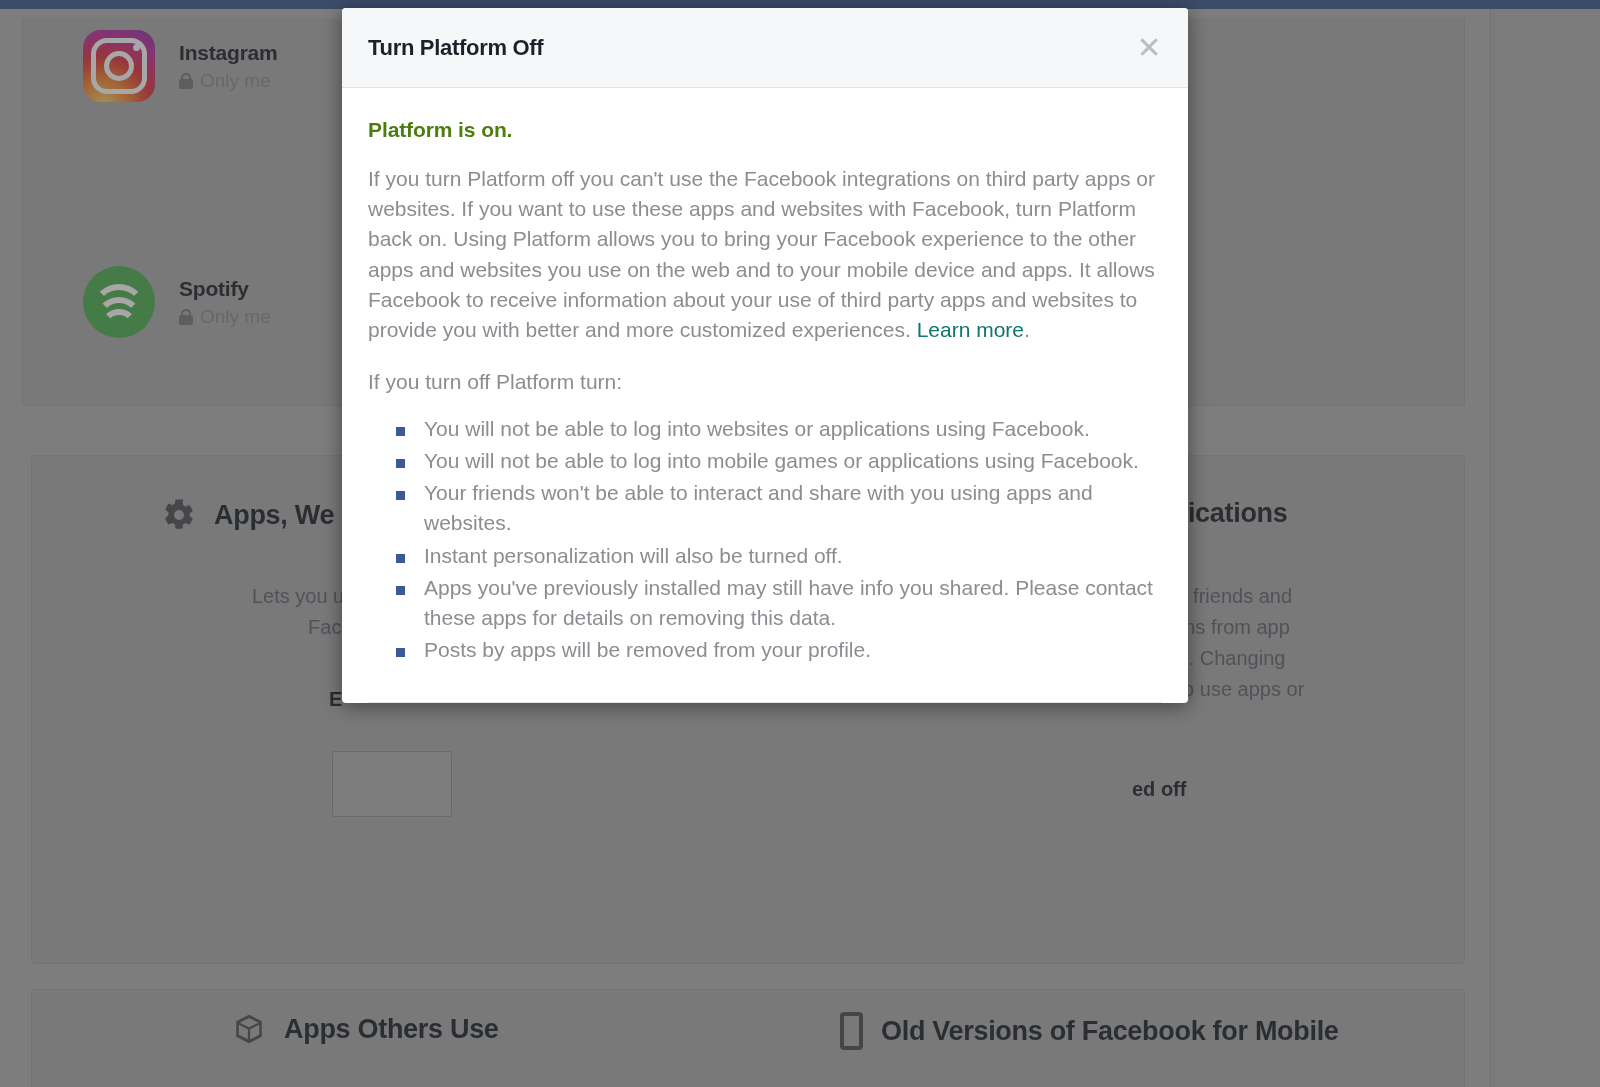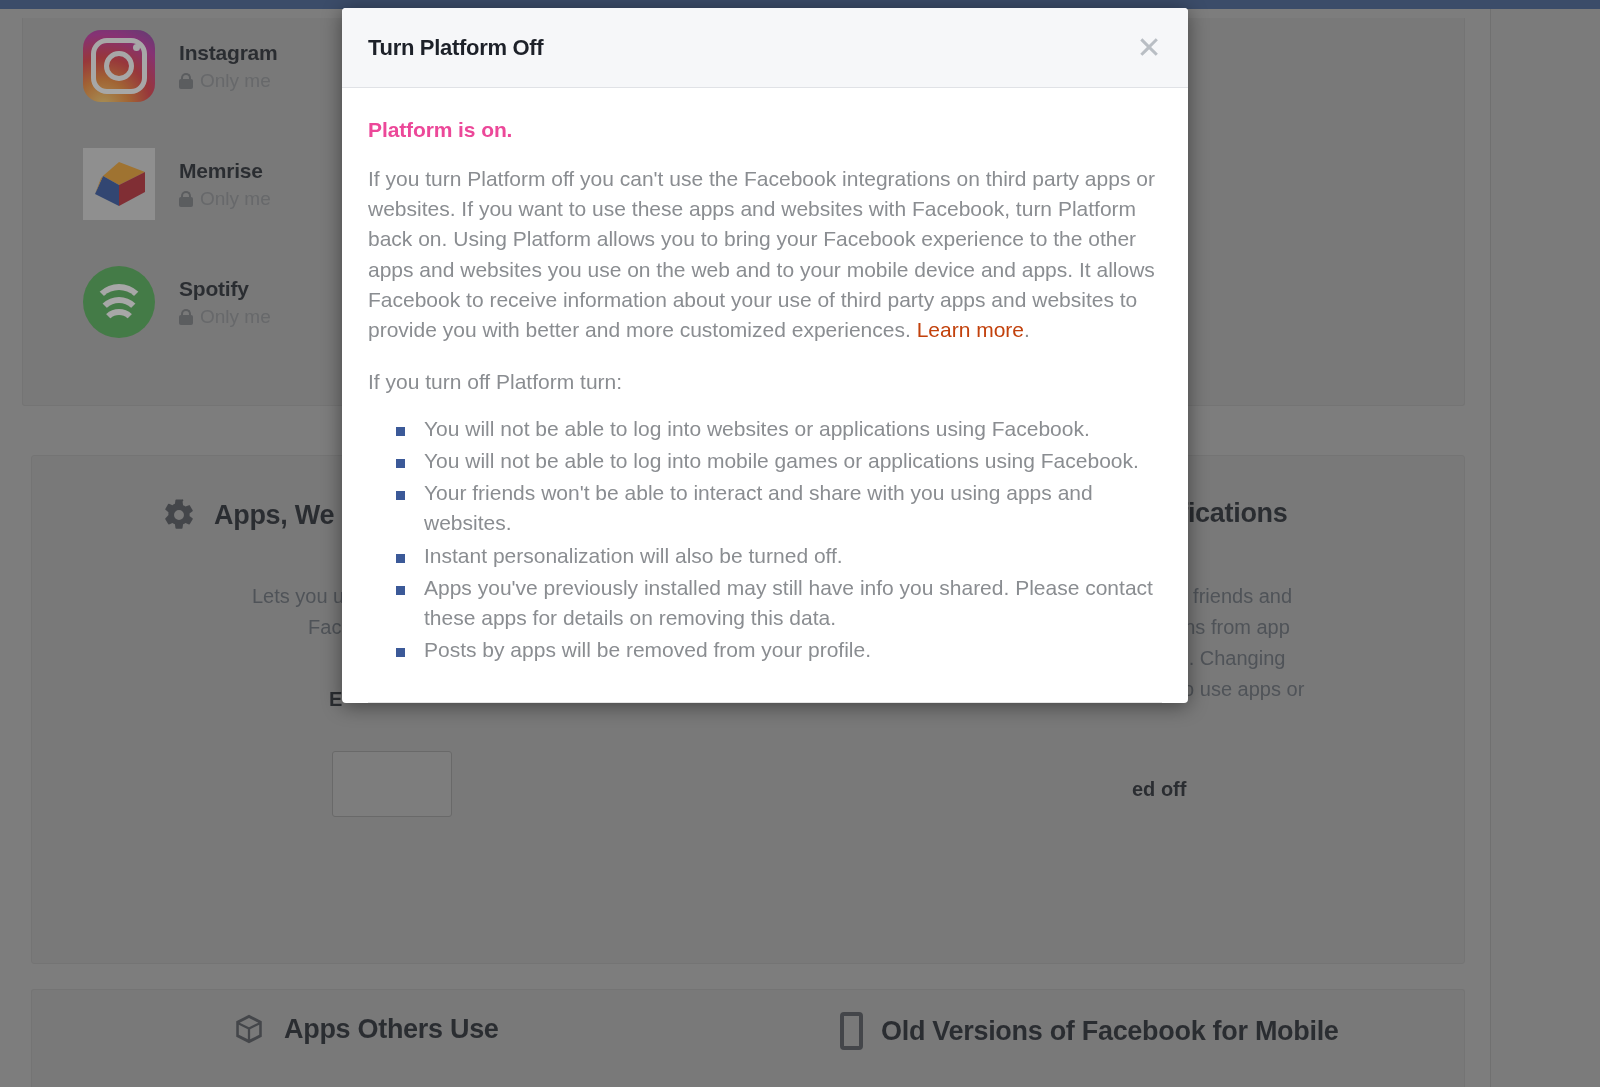--- a/index.html
+++ b/index.html
@@ -269,32 +269,32 @@
     cursor: pointer;
     font-family: "Liberation Sans", sans-serif;
     font-weight: 300;
   }
   .modal-body {
     padding: 30px 26px 0 26px;
   }
   .modal-lede {
     font-size: 21px;
     font-weight: bold;
-    color: #ec4899;
+    color: #4d7c0f;
     margin: 0 0 22px 0;
     letter-spacing: -0.1px;
   }
   .modal-para {
     font-size: 21px;
     color: #8a8d91;
     line-height: 1.44;
     margin: 0 0 22px 0;
   }
   .modal-para a {
-    color: #c2410c;
+    color: #0f766e;
     text-decoration: none;
   }
   .modal-para.tight { margin-bottom: 16px; }
   .modal-list {
     list-style: none;
     margin: 0 0 16px 18px;
     padding: 0;
   }
   .modal-list li {
     position: relative;
@@ -363,37 +363,20 @@
         </div>
         <div class="app-meta">
           <div class="app-name">Instagram</div>
           <div class="app-priv">
             <span class="lock-icon"></span>
             <span>Only me</span>
           </div>
         </div>
       </div>
 
-      <div class="app-row" style="top:130px;">
-        <div class="app-icon memrise">
-          <svg width="72" height="72" viewBox="0 0 72 72" aria-hidden="true">
-            <polygon points="36,14 62,24 36,37 20,28" fill="#f0a028"></polygon>
-            <polygon points="36,37 62,24 62,44 36,58" fill="#b8232f"></polygon>
-            <polygon points="20,28 36,37 36,58 12,46" fill="#2b4f9e"></polygon>
-            <polygon points="36,14 20,28 12,46 18,30" fill="#f0a028"></polygon>
-          </svg>
-        </div>
-        <div class="app-meta">
-          <div class="app-name">Memrise</div>
-          <div class="app-priv">
-            <span class="lock-icon"></span>
-            <span>Only me</span>
-          </div>
-        </div>
-      </div>
 
       <div class="app-row" style="top:248px;">
         <div class="app-icon spotify">
           <span class="wave w1"></span>
           <span class="wave w2"></span>
           <span class="wave w3"></span>
         </div>
         <div class="app-meta">
           <div class="app-name">Spotify</div>
           <div class="app-priv">

